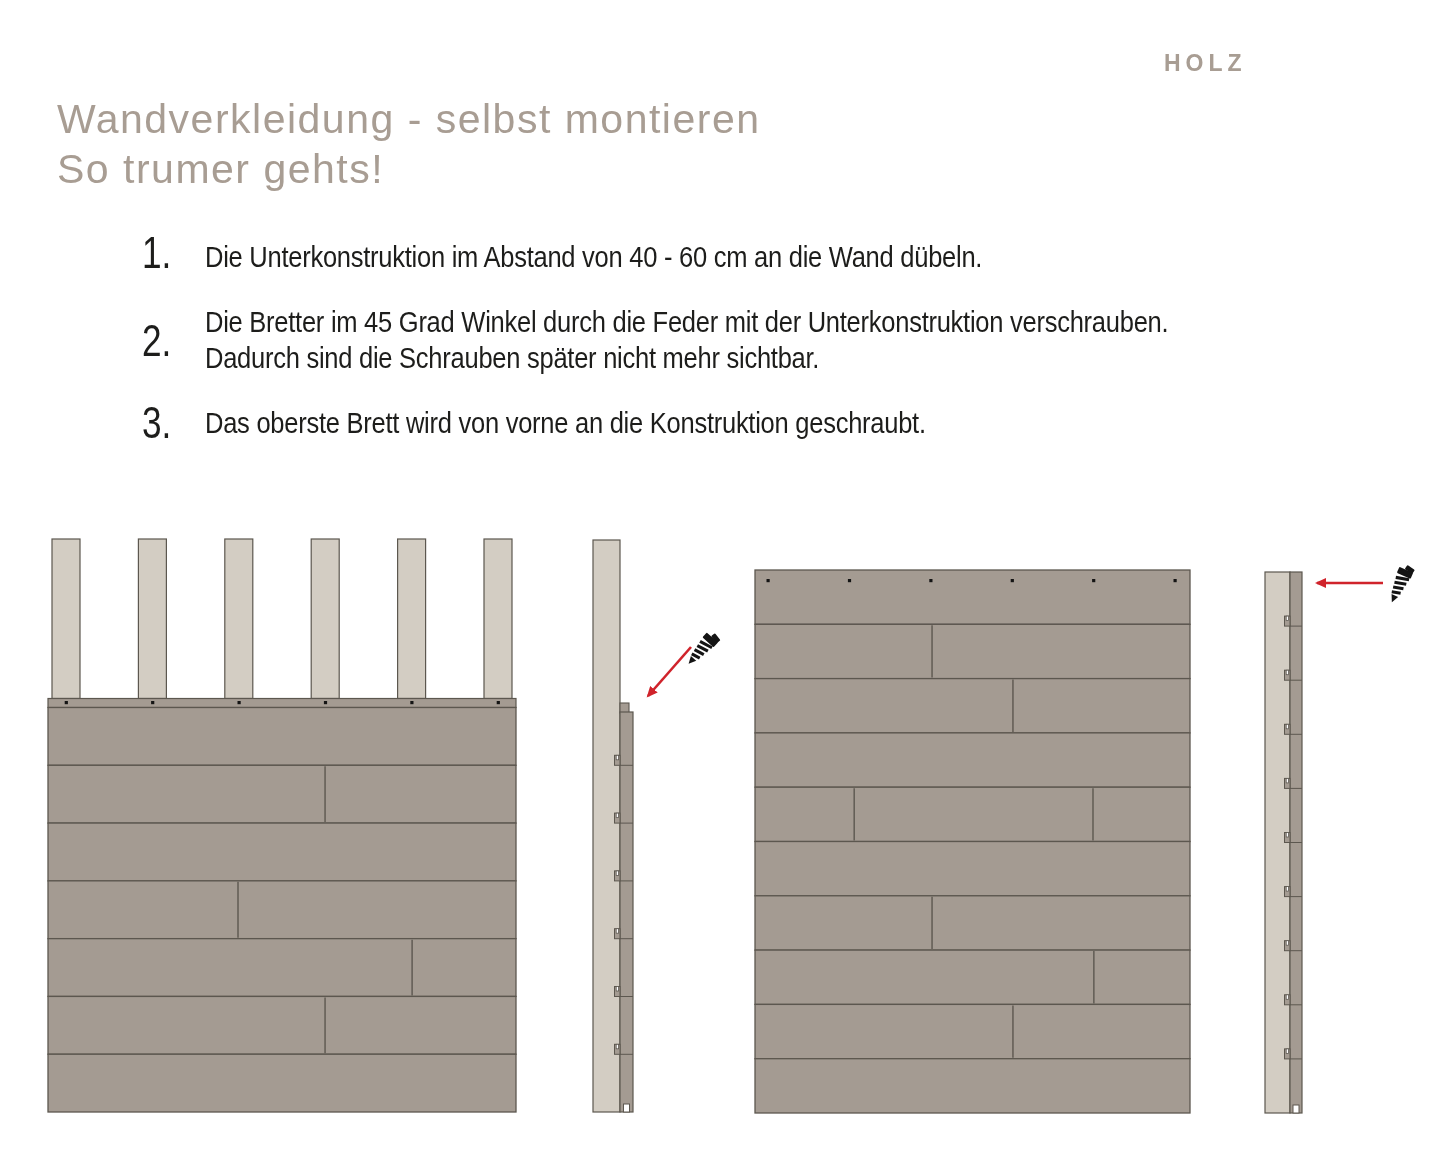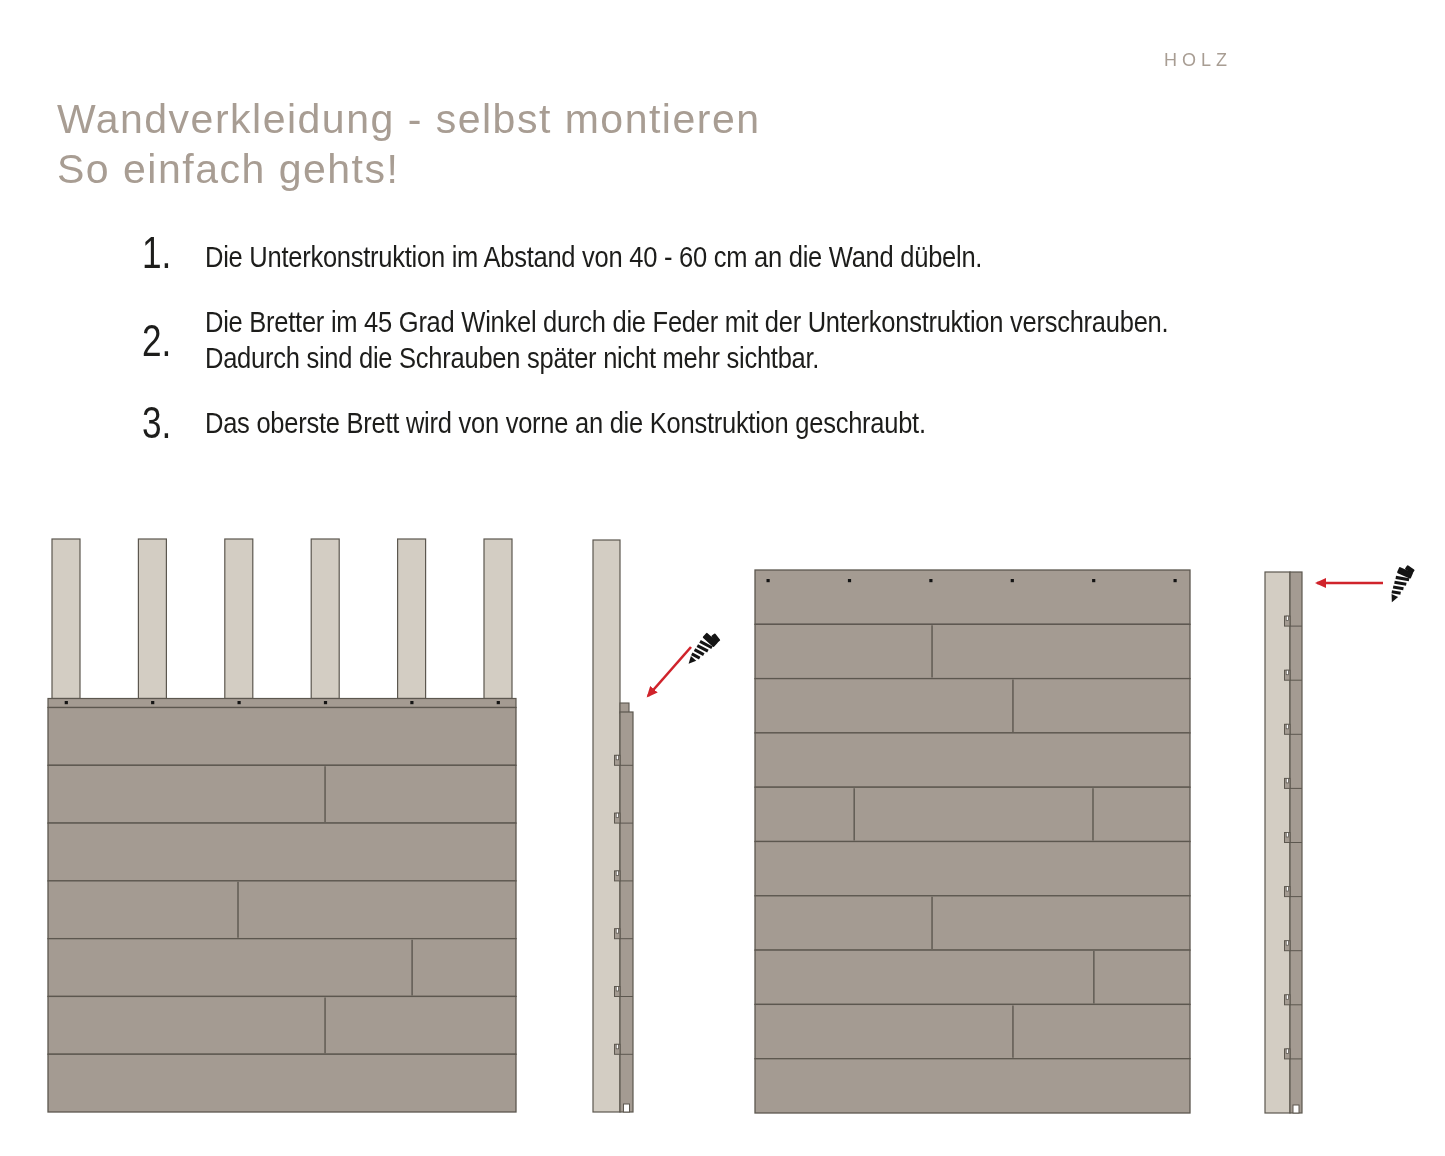--- a/index.html
+++ b/index.html
@@ -18,21 +18,21 @@
   .title{
     position:absolute;left:57px;top:94px;
     font-size:41px;line-height:50px;letter-spacing:1.5px;
     color:var(--brand);
   }
   .logo{position:absolute;left:1156px;top:50px;color:var(--brand);}
   .logo-word{
     font-size:76px;line-height:72px;letter-spacing:-3px;
   }
   .logo-sub{
-    font-size:18px;letter-spacing:5px;margin:0 0 0 8px;
+    font-size:23px;letter-spacing:5px;margin:0 0 0 8px;font-weight:bold;
   }
   
   .step-num{
     position:absolute;left:142px;
     font-size:44px;color:var(--ink);
     transform:scaleX(0.8);transform-origin:0 0;
     white-space:nowrap;
   }
   .step-text{
     position:absolute;left:205px;
@@ -47,21 +47,21 @@
   
   #diagram-svg{position:absolute;left:0;top:0;}
 </style>
 </head>
 <body>
 
 <div class="page">
 
   <div class="title">
     <div>Wandverkleidung - selbst montieren</div>
-    <div>So einfach gehts!</div>
+    <div>So trumer gehts!</div>
   </div>
 
   <div class="logo">
     <div class="logo-sub">HOLZ</div>
   </div>
 
   <div>
     <span class="step-num num-1">1.</span>
     <div class="step-text text-1">Die Unterkonstruktion im Abstand von 40 - 60 cm an die Wand dübeln.</div>
   </div>

